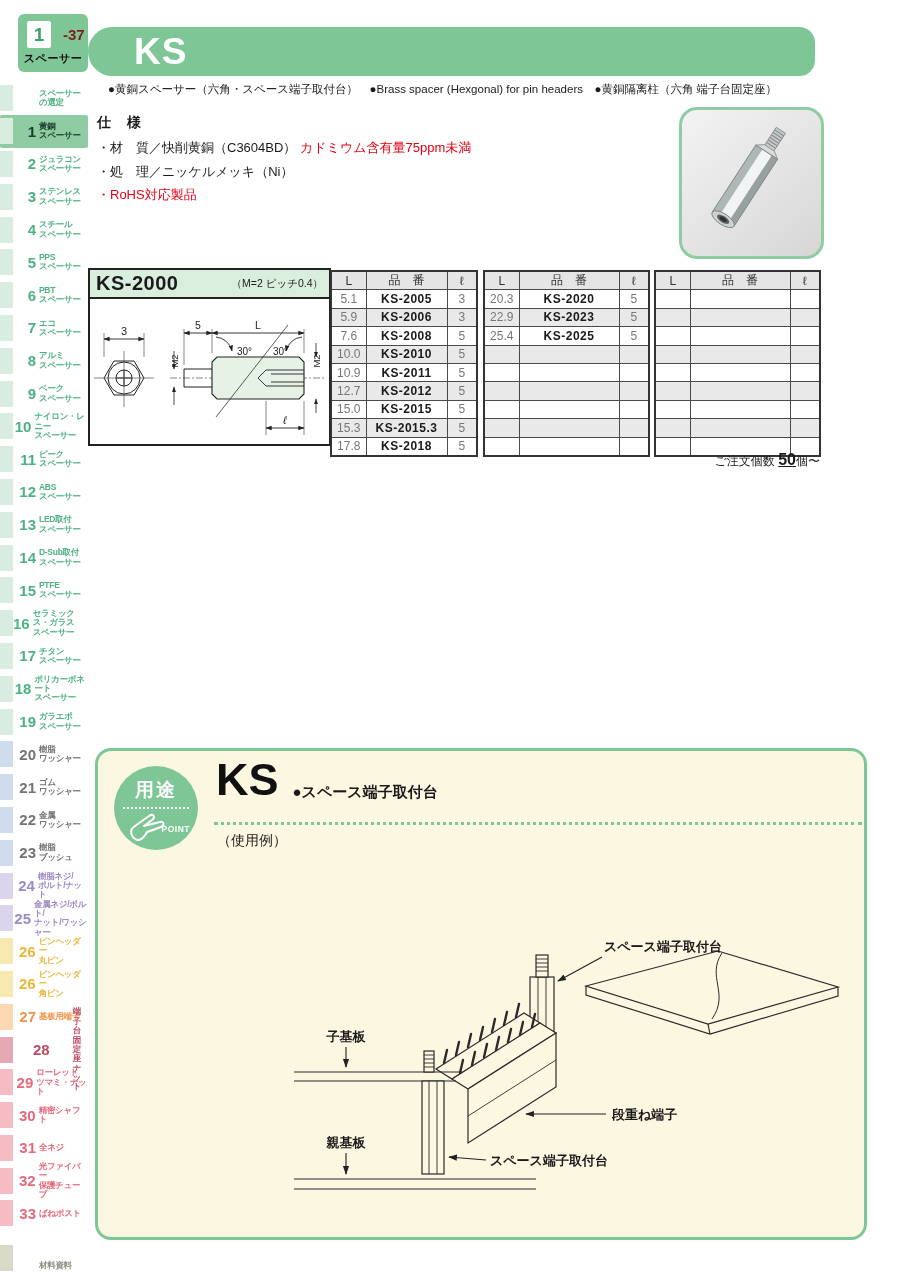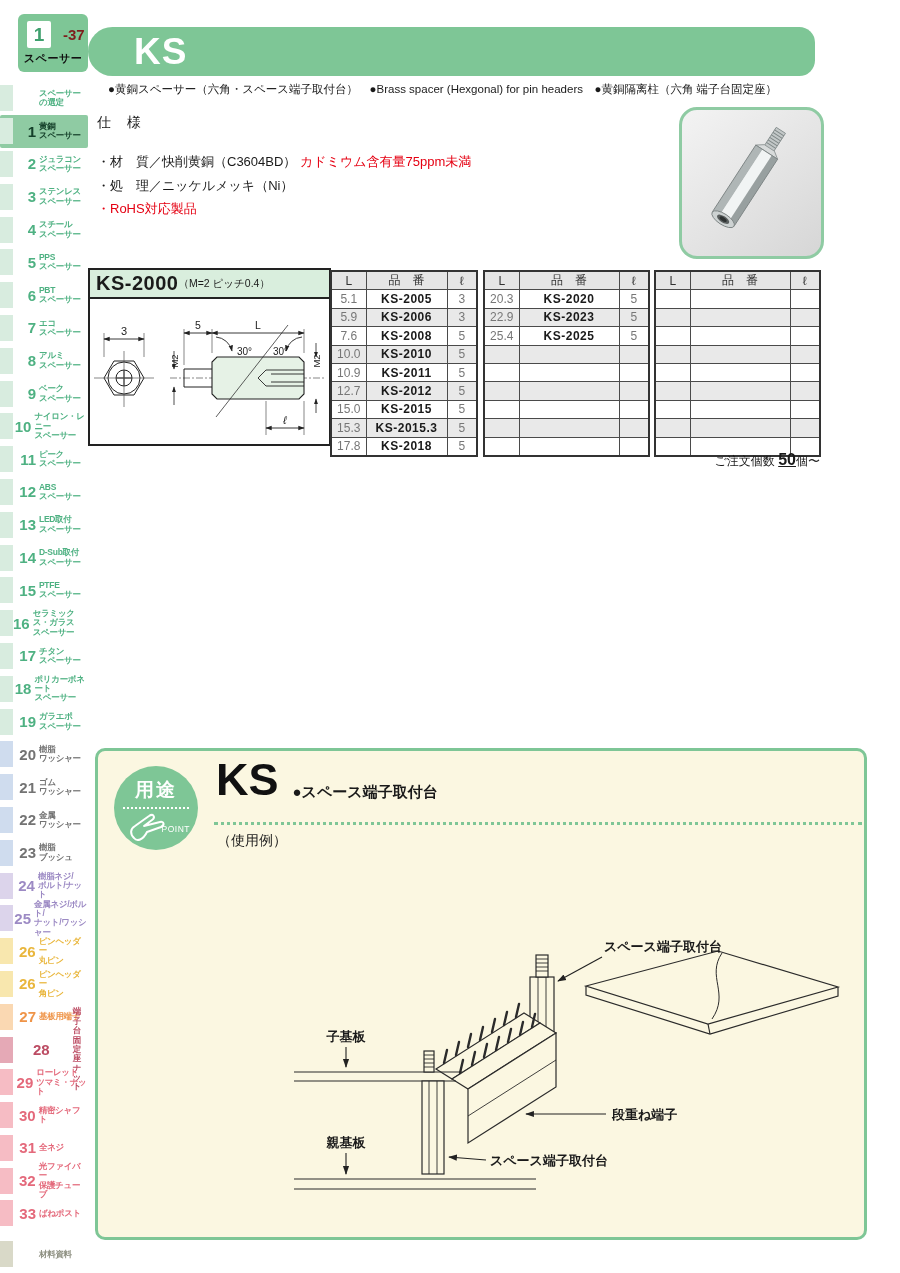--- a/index.html
+++ b/index.html
@@ -15,72 +15,72 @@
   .badge-label{color:#111;font-weight:800;font-size:11px;text-align:center;margin-top:3px;letter-spacing:.5px;}
 
   
   .ks-bar{position:absolute;left:88px;top:27px;width:727px;height:49px;background:#7EC696;
           border-radius:28px 18px 18px 28px;display:flex;align-items:center;}
   .ks-title{color:#fff;font-size:37px;font-weight:800;margin-left:46px;letter-spacing:1px;}
   .subtitle{position:absolute;left:108px;top:82px;font-size:11.5px;color:#1a1a1a;}
 
   
   .specs{position:absolute;left:97px;top:110px;font-size:13px;line-height:1.8;}
-  .specs .head{font-weight:400;font-size:14px;letter-spacing:6px;margin-bottom:15px;}
+  .specs .head{font-weight:700;font-size:14px;letter-spacing:6px;margin-bottom:1px;}
   .red{color:#E50012;}
 
   
   .photo{position:absolute;left:679px;top:107px;width:139px;height:146px;border:3px solid #8FCBA3;
          border-radius:18px;background:linear-gradient(140deg,#F3F3F3 0%,#E2E2E2 60%,#D6D6D6 100%);overflow:hidden;}
 
   
   .kbox{position:absolute;left:88px;top:268px;width:243px;height:178px;border:2px solid #222;background:#fff;box-sizing:border-box;}
   .kbox-head{height:29px;background:#D9EEDD;border-bottom:2px solid #222;display:flex;align-items:center;
-             justify-content:flex-start;padding:0 6px;box-sizing:border-box;}
+             justify-content:space-between;padding:0 6px;box-sizing:border-box;}
   .kbox-title{font-weight:800;font-size:20px;letter-spacing:.5px;}
   .kbox-pitch{font-size:10.5px;}
 
   
   table.ptable{position:absolute;top:270px;border-collapse:collapse;font-size:12px;border:2px solid #333;table-layout:fixed;}
   #t1{left:330px;width:148px;} #t2{left:483px;width:167px;} #t3{left:654px;width:167px;}
   .ptable th,.ptable td{border:1px solid #4a4a4a;height:17.4px;padding:0;text-align:center;overflow:hidden;}
   .ptable th{background:#E5E5E5;font-weight:normal;color:#333;}
   .ptable col.cL{width:35px;} .ptable col.cE{width:30px;}
   .ptable td.cL,.ptable td.cE{color:#777;}
   .ptable td.cP{font-weight:600;color:#1a1a1a;letter-spacing:.5px;}
   .ptable tbody tr:nth-of-type(even) td{background:#E9E9E9;}
   .order{position:absolute;left:520px;top:451px;width:300px;text-align:right;font-size:12px;color:#1a1a1a;}
   .order b{font-size:16px;text-decoration:underline;}
 
   
   .side-rail{position:absolute;left:0;top:82px;width:88px;}
   .side-item{height:32.8px;display:flex;align-items:center;}
-  .side-item:last-child{margin-top:8px;}
+  .side-item:last-child{margin-top:8px;align-items:flex-end;}
   .side-item .tab{width:13px;height:26px;flex:0 0 13px;}
   .side-item .num{width:23px;text-align:right;font-size:15px;font-weight:800;line-height:1;}
   .side-item .lbl{margin-left:3px;font-size:8.5px;font-weight:700;line-height:1.1;white-space:pre-line;letter-spacing:-.3px;}
   .c-g .num,.c-g .lbl{color:#4EB182;} .c-g .tab{background:#D8ECDF;}
   .c-b .num,.c-b .lbl{color:#737373;} .c-b .tab{background:#CFDCEE;}
   .c-p .num,.c-p .lbl{color:#9C8AC4;} .c-p .tab{background:#DCD4EB;}
   .c-y .num,.c-y .lbl{color:#E9B63C;} .c-y .tab{background:#F8E7AE;}
   .c-o .num,.c-o .lbl{color:#EF9448;} .c-o .tab{background:#FAD8B2;}
   .c-m .num,.c-m .lbl{color:#BC4C63;padding-left:20px;} .c-m .tab{background:#E5A9B6;}
   .c-r .num,.c-r .lbl{color:#E4697B;} .c-r .tab{background:#F6BCC4;}
   .c-gr .num,.c-gr .lbl{color:#8E9082;} .c-gr .tab{background:#D9D9C8;}
   .side-item.active{background:#8FCBA3;border-radius:2px;}
   .side-item.active .num,.side-item.active .lbl{color:#15402A;}
 
   
   .panel{position:absolute;left:95px;top:748px;width:772px;height:492px;background:#FBF7E1;
-         border:3px solid #7EC696;border-radius:10px;box-sizing:border-box;}
+         border:3px solid #7EC696;border-radius:16px;box-sizing:border-box;}
   .pbadge{position:absolute;left:16px;top:15px;width:84px;height:84px;border-radius:50%;background:#7EC696;color:#fff;}
   .pbadge .t1{font-size:19px;font-weight:800;text-align:center;margin-top:11px;letter-spacing:2px;}
   .pbadge .dots{border-top:2px dotted #fff;width:66px;margin:4px auto 0;}
   .pbadge .hand{position:absolute;left:13px;top:42px;}
-  .pbadge .pt{position:absolute;right:8px;bottom:16px;font-size:8.5px;font-weight:400;letter-spacing:.5px;}
+  .pbadge .pt{position:absolute;right:8px;bottom:16px;font-size:8.5px;font-weight:700;letter-spacing:.5px;}
   .ptitle{position:absolute;left:118px;top:6px;display:flex;align-items:flex-end;}
   .ptitle .big{font-size:45px;font-weight:800;line-height:1;color:#111;}
   .ptitle .sub{font-size:15px;font-weight:800;margin-left:14px;}
   .psep{position:absolute;left:116px;top:71px;width:648px;border-top:3px dotted #7EC696;}
   .pexample{position:absolute;left:119px;top:81px;font-size:14px;}
   .plines{position:absolute;left:119px;top:101px;font-size:15.5px;line-height:1.95;color:#111;}
   .pdiagram{position:absolute;left:188px;top:178px;}
 </style>
 </head>
 <body>

